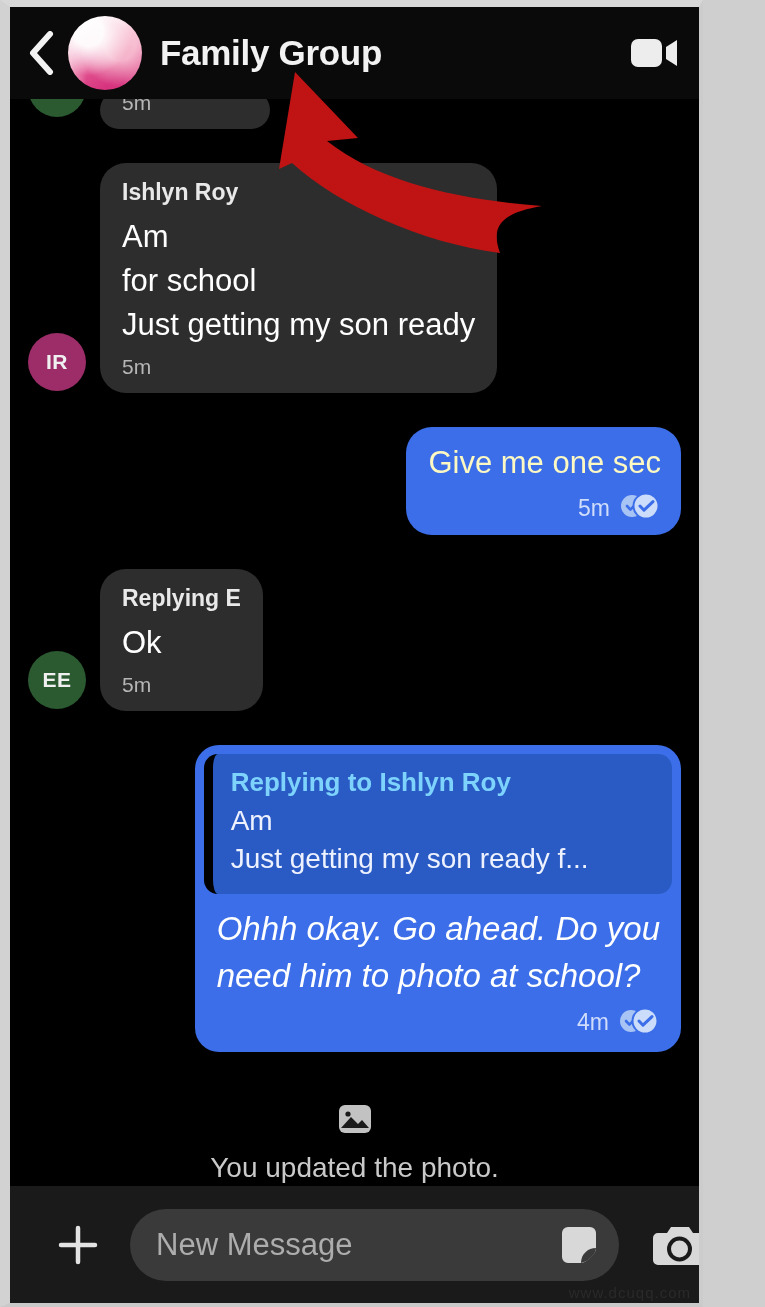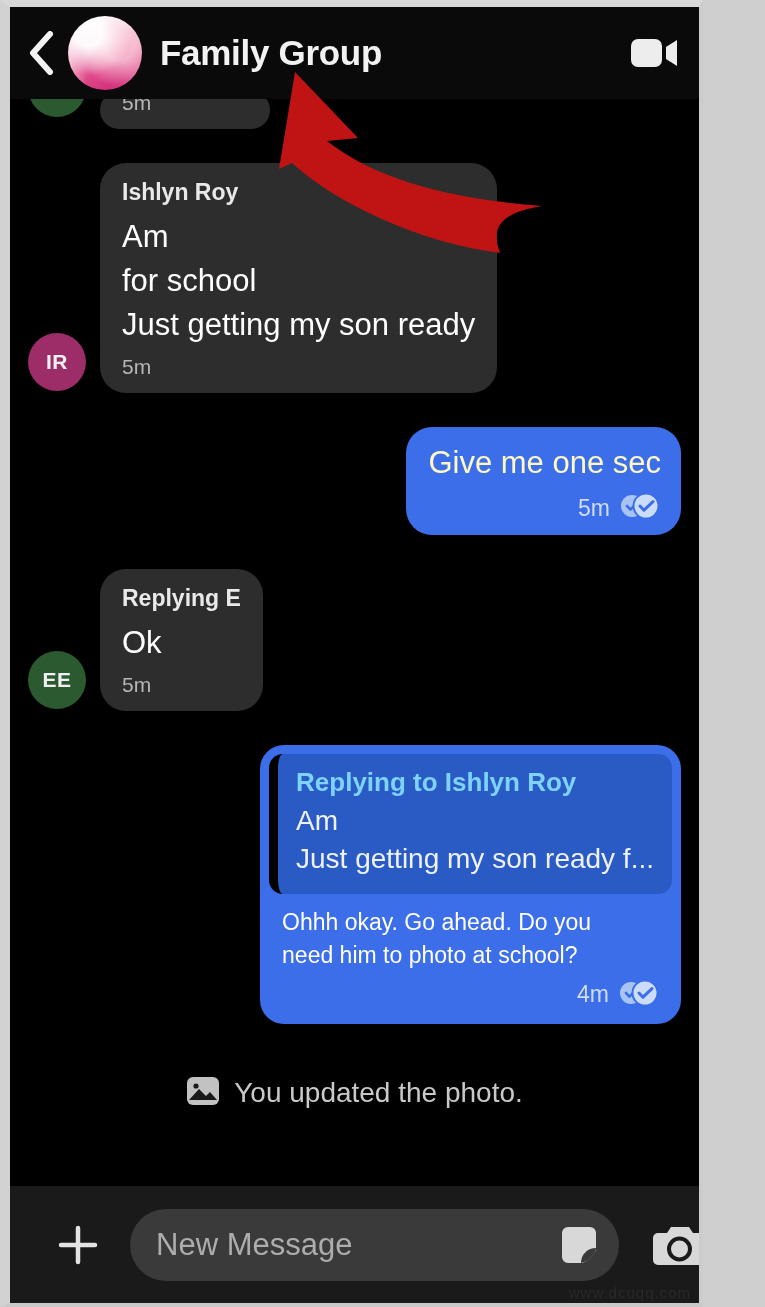--- a/index.html
+++ b/index.html
@@ -170,29 +170,30 @@
     margin-bottom: 4px;
   }
   .quote-line {
     font-size: 28px;
     color: #eef2ff;
     line-height: 1.36;
   }
   .reply-body {
     padding: 12px 12px 4px 13px;
   }
-  .reply-body .msg-text { font-size: 23px; }
+  .reply-body .msg-text { font-size: 33px; font-style: italic; }
 
   
   #system-row {
     display: flex;
     align-items: center;
     justify-content: center;
     gap: 14px;
     margin-top: 52px;
+    flex-direction: column;
   }
   #system-text {
     font-size: 28px;
     color: #c9c9c9;
   }
 
   .sp { height: 34px; }
   .sp-sm { height: 26px; }
 
   

